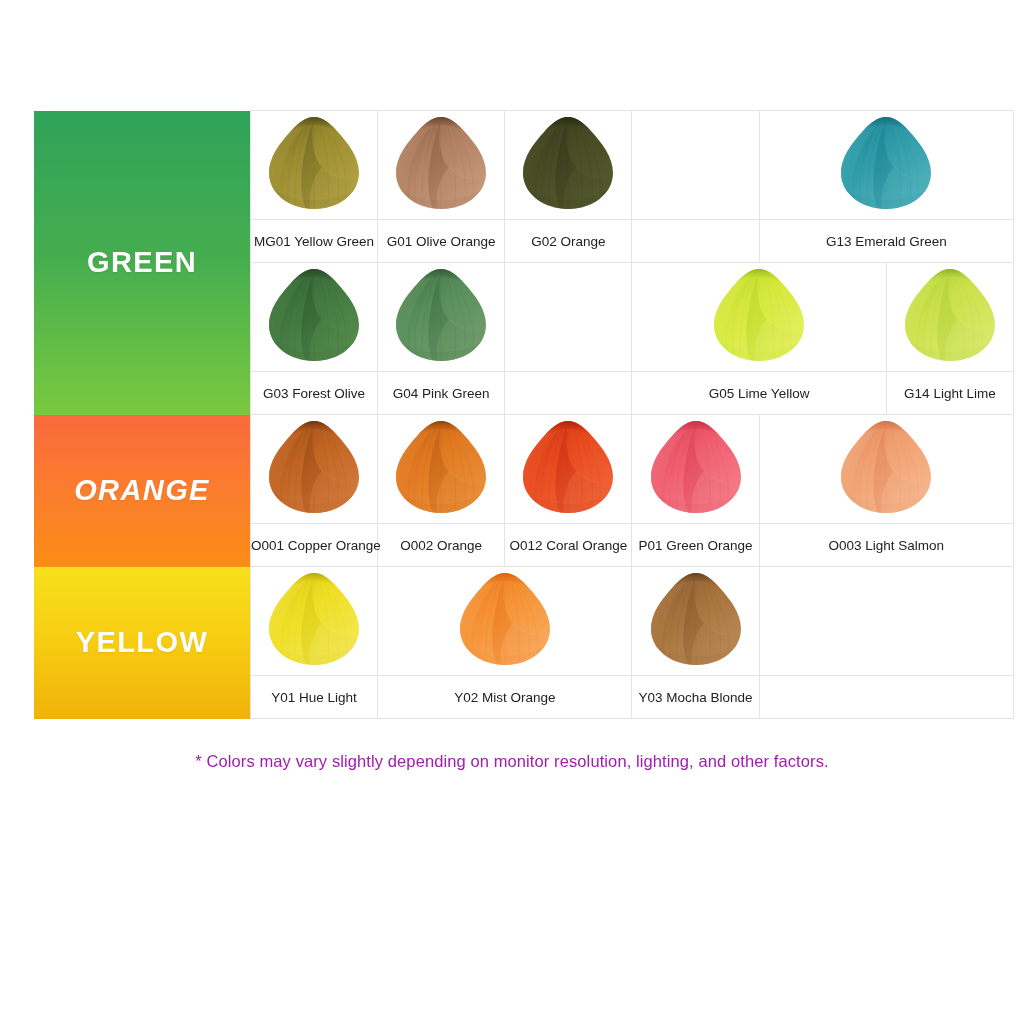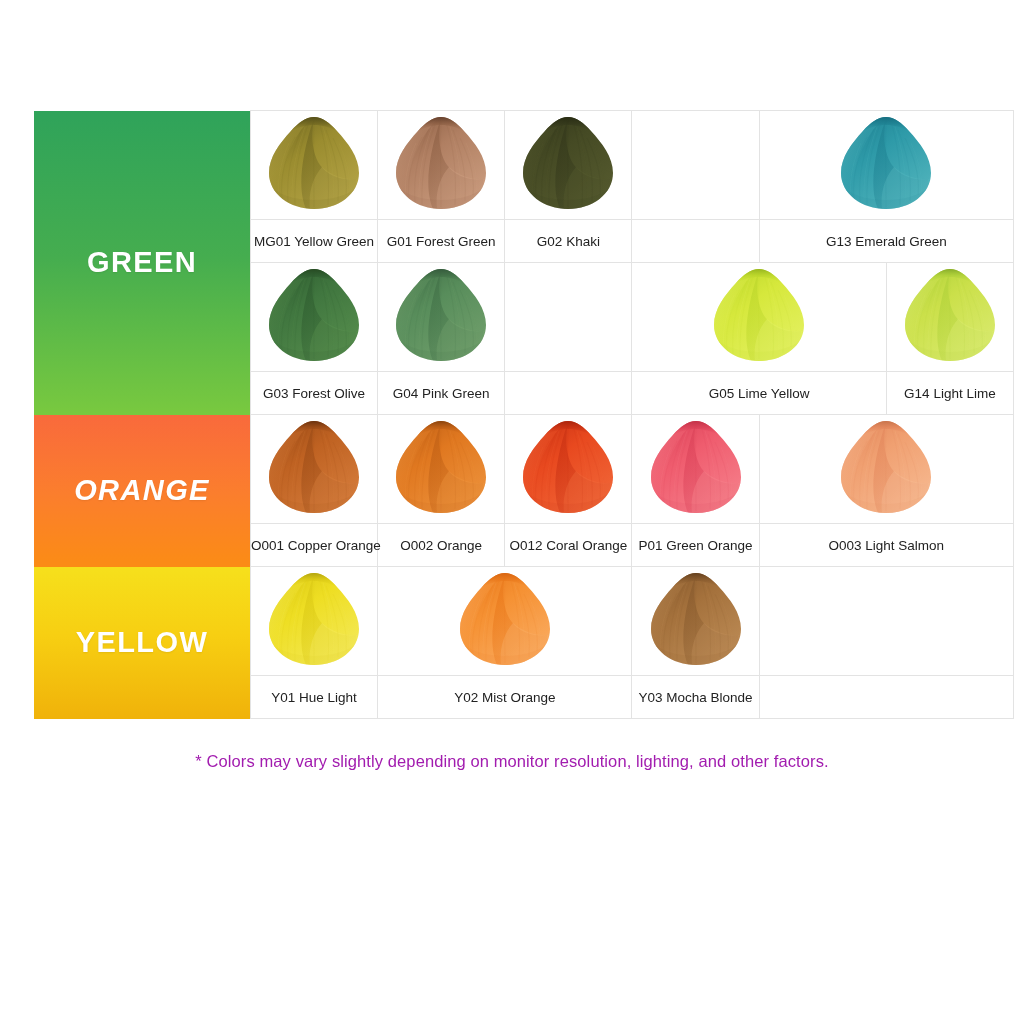--- a/index.html
+++ b/index.html
@@ -328,22 +328,22 @@
         <path d="M25 30 C17 48 13 66 15 84"></path>
         <path d="M75 30 C83 48 87 64 85 80"></path>
       </g>
 
       <path d="M5 72 C22 92 78 92 95 72 L95 100 L5 100 Z" fill="#1d7f90" opacity="0.10"></path>
     </g>
   </svg></div></td>
         </tr>
         <tr>
           <td class="label-cell" colspan="1"><span>MG01 Yellow Green</span></td>
-          <td class="label-cell" colspan="1"><span>G01 Forest Green</span></td>
-          <td class="label-cell" colspan="1"><span>G02 Khaki</span></td>
+          <td class="label-cell" colspan="1"><span>G01 Olive Orange</span></td>
+          <td class="label-cell" colspan="1"><span>G02 Orange</span></td>
           <td class="label-cell empty" colspan="1"></td>
           <td class="label-cell" colspan="2"><span>G13 Emerald Green</span></td>
         </tr>
         <tr>
           <td class="swatch-cell" colspan="1"><div class="swatch">
   <svg viewBox="0 0 100 100">
     <defs>
       <linearGradient id="g1u4" x1="0.15" y1="0" x2="0.85" y2="1">
         <stop offset="0%" stop-color="#2d5a2e"></stop>
         <stop offset="38%" stop-color="#40763f"></stop>

